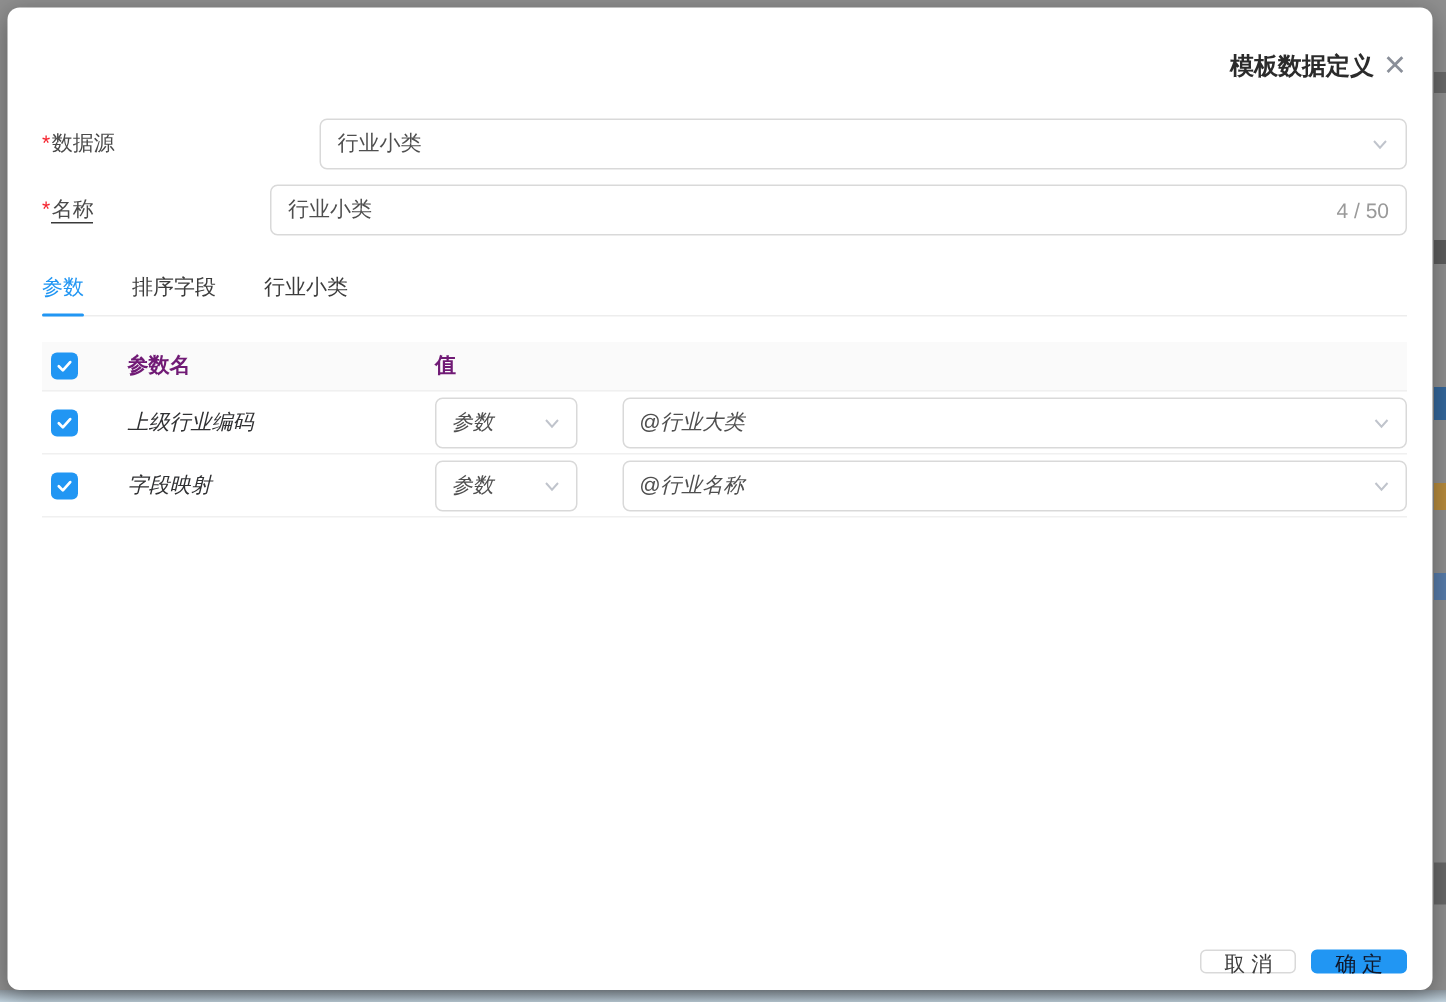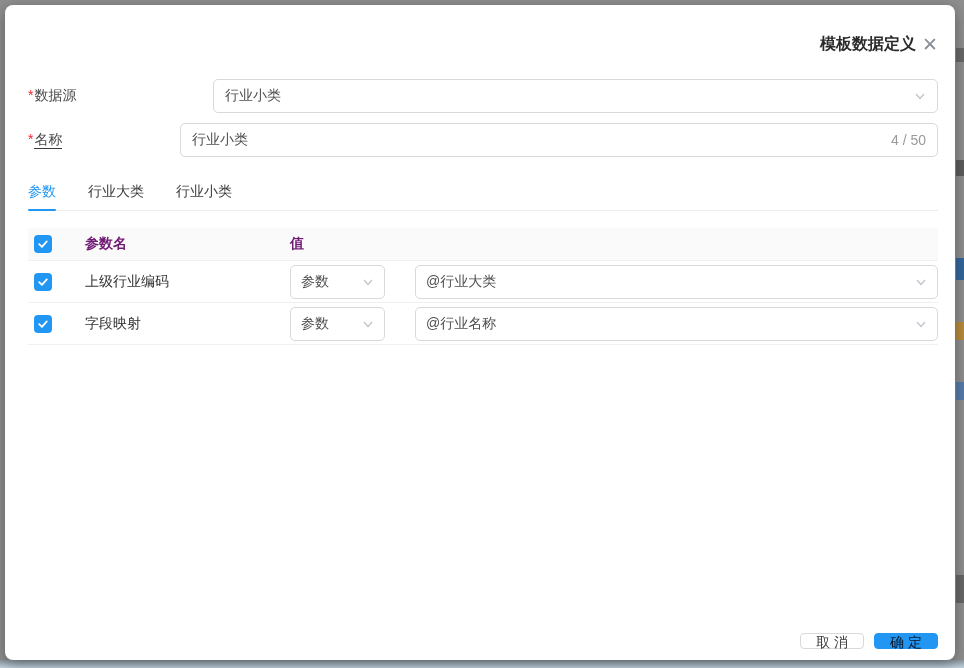--- a/index.html
+++ b/index.html
@@ -85,21 +85,21 @@
     height: 2px; background: #2196f3; border-radius: 1px;
   }
 
   
   .ptable { margin-top: 17px; }
   .trow {
     display: flex; align-items: center;
     border-bottom: 1px solid #f0f0f0;
   }
   .trow.thead { background: #fafafa; height: 33px; font-weight: bold; border-bottom: 1px solid #f0f0f0; }
-  .trow.tbody { height: 42px; }
+  .trow.tbody { height: 42px; font-style: italic; }
   .cell-check { flex: 0 0 57px; padding-left: 6px; display: flex; align-items: center; }
   .cell-param { flex: 0 0 205px; color: #303133; }
   .trow.thead .cell-param, .trow.thead .cell-value { color: #701a75; }
   .cell-type { flex: 0 0 95px; }
   .cell-gap { flex: 0 0 30px; }
   .cell-value { flex: 1; }
 
   .checkbox {
     width: 18px; height: 18px; border-radius: 4px;
     background: #2196f3; cursor: pointer;
@@ -166,21 +166,21 @@
       <span class="req">*</span><span class="label-underlined">名称</span>
     </div>
     <div class="field">
       <span class="value-text">行业小类</span>
       <span class="counter">4 / 50</span>
     </div>
   </div>
 
   <div class="tabs">
     <div class="tab active">参数</div>
-    <div class="tab">行业大类</div>
+    <div class="tab">排序字段</div>
     <div class="tab">行业小类</div>
   </div>
 
   <div class="ptable">
 
     <div class="trow thead">
       <div class="cell-check">
         <div class="checkbox">
           <span>
             <svg width="12" height="12" viewBox="0 0 12 12">

